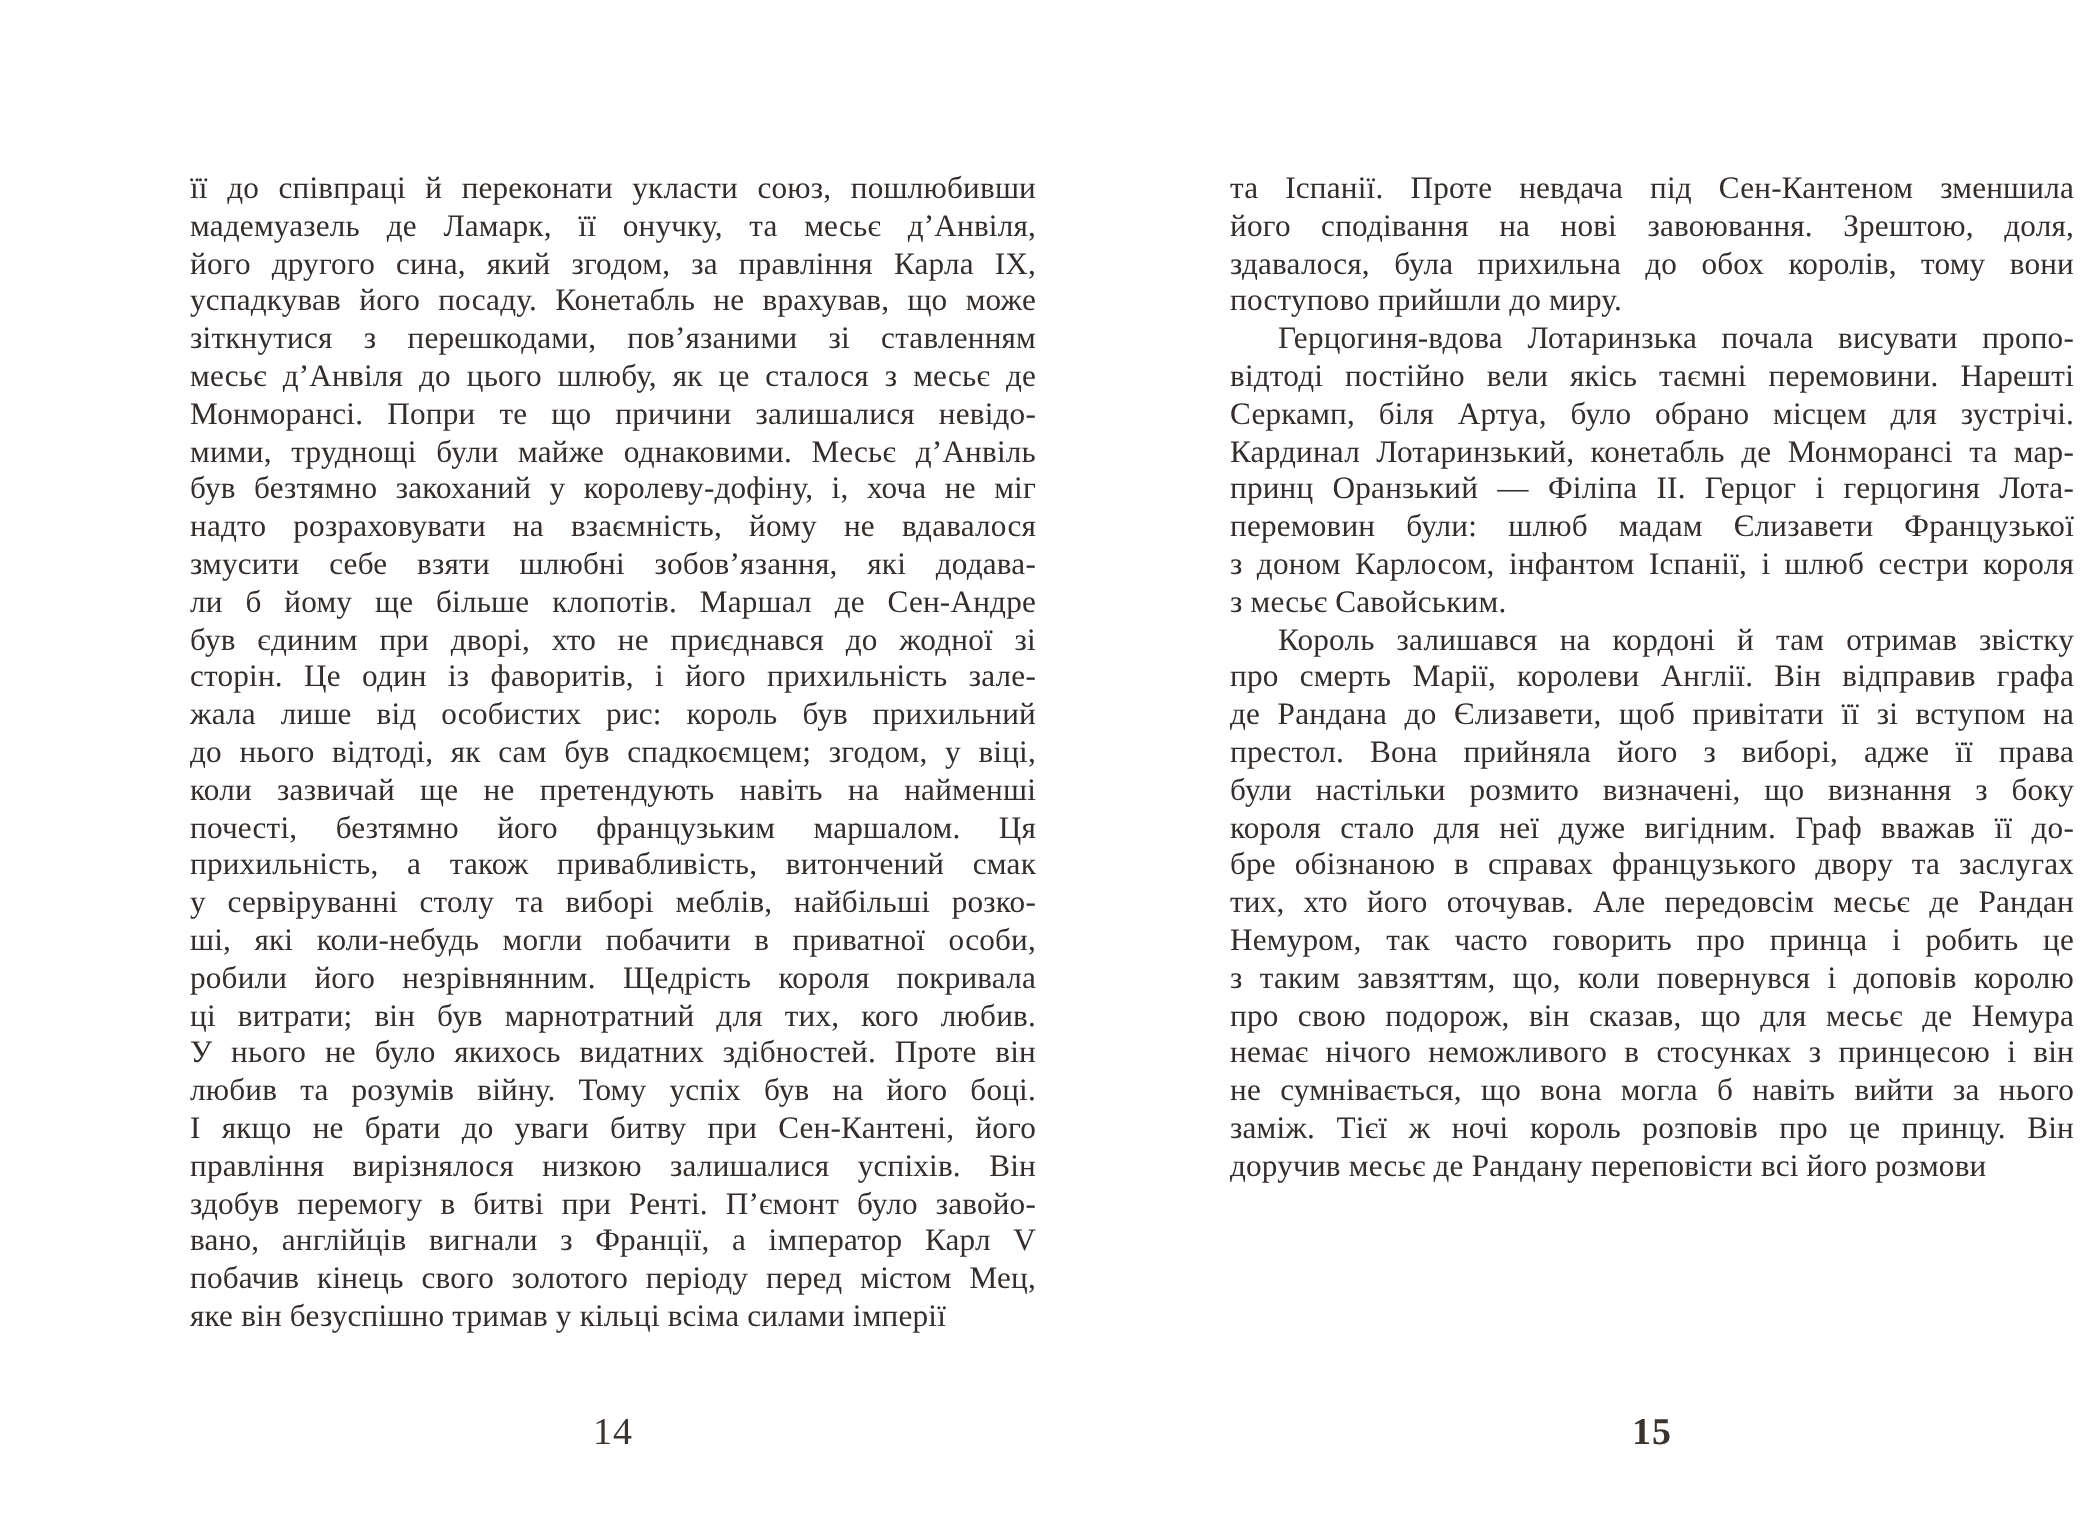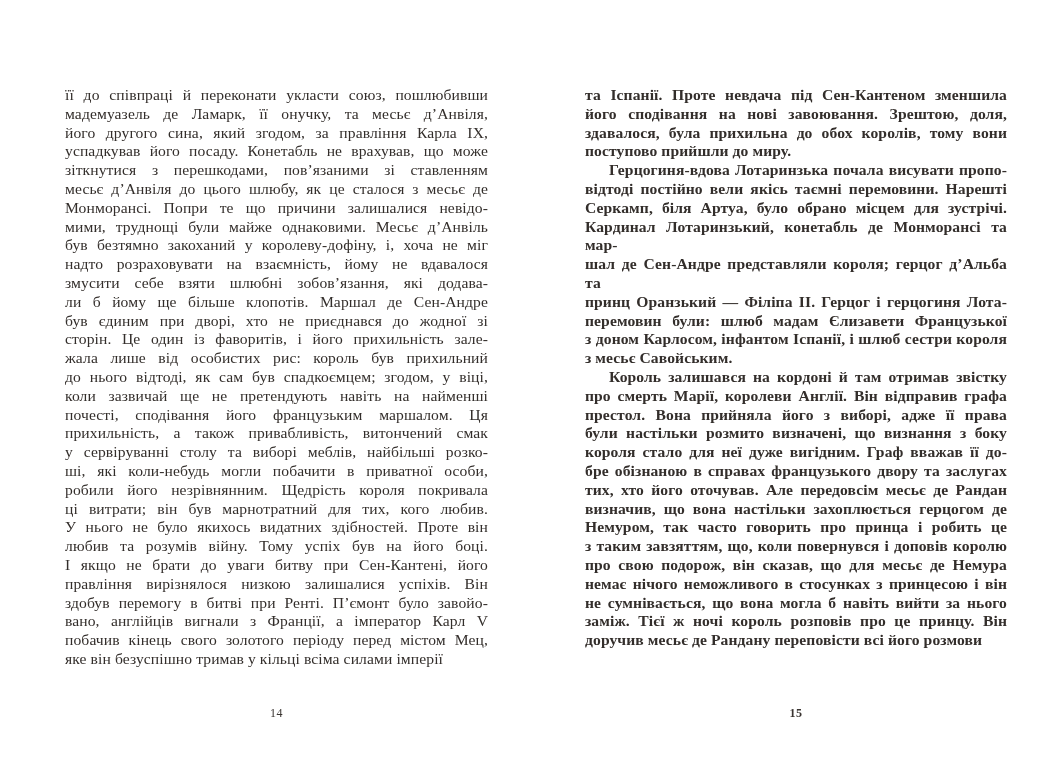--- a/index.html
+++ b/index.html
@@ -8,47 +8,47 @@
     background: #ffffff;
     font-family: "Liberation Serif", "DejaVu Serif", serif;
     overflow: hidden;
   }
   .spread {
     position: relative;
     width: 1050px; height: 761px;
     background: #ffffff;
     color: #332e2b;
   }
-  .page { position: absolute; top: 0; height: 761px; }
+  .page { position: absolute; top: 0; height: 761px; margin-left: 30px; }
   .page-left  { left: 0;   width: 525px; }
   .page-right { left: 525px; width: 525px; }
   .text-column {
     position: absolute;
     top: 86px;
   }
   .page-left  .text-column { left: 65px; width: 423px; }
-  .page-right .text-column { left: 60px; width: 422px; font-weight: bold; }
+  .page-right .text-column { left: 60px; width: 422px; }
   .line {
     font-size: 15.6px;
     line-height: 18.8px;
     text-align: justify;
     text-align-last: justify;
     white-space: normal;
     letter-spacing: 0.1px;
   }
   .line.para-end {
     text-align-last: left;
   }
   .line.indent {
     text-indent: 24px;
   }
   .page-number {
     position: absolute;
     top: 706px;
-    font-size: 12px;
+    font-size: 19px;
     letter-spacing: 0.5px;
     text-align: center;
     color: #3a3431;
   }
   .page-left  .page-number { left: 65px; width: 423px; }
   .page-right .page-number { left: 60px; width: 422px; font-weight: bold; }
 </style>
 </head>
 <body>
 
@@ -66,21 +66,21 @@
         <div class="line">мими, труднощі були майже однаковими. Месьє д’Анвіль</div>
         <div class="line">був безтямно закоханий у королеву-дофіну, і, хоча не міг</div>
         <div class="line">надто розраховувати на взаємність, йому не вдавалося</div>
         <div class="line">змусити себе взяти шлюбні зобов’язання, які додава-</div>
         <div class="line">ли б йому ще більше клопотів. Маршал де Сен-Андре</div>
         <div class="line">був єдиним при дворі, хто не приєднався до жодної зі</div>
         <div class="line">сторін. Це один із фаворитів, і його прихильність зале-</div>
         <div class="line">жала лише від особистих рис: король був прихильний</div>
         <div class="line">до нього відтоді, як сам був спадкоємцем; згодом, у віці,</div>
         <div class="line">коли зазвичай ще не претендують навіть на найменші</div>
-        <div class="line">почесті, сподівання його французьким маршалом. Ця</div>
+        <div class="line">почесті, безтямно його французьким маршалом. Ця</div>
         <div class="line">прихильність, а також привабливість, витончений смак</div>
         <div class="line">у сервіруванні столу та виборі меблів, найбільші розко-</div>
         <div class="line">ші, які коли-небудь могли побачити в приватної особи,</div>
         <div class="line">робили його незрівнянним. Щедрість короля покривала</div>
         <div class="line">ці витрати; він був марнотратний для тих, кого любив.</div>
         <div class="line">У нього не було якихось видатних здібностей. Проте він</div>
         <div class="line">любив та розумів війну. Тому успіх був на його боці.</div>
         <div class="line">І якщо не брати до уваги битву при Сен-Кантені, його</div>
         <div class="line">правління вирізнялося низкою залишалися успіхів. Він</div>
         <div class="line">здобув перемогу в битві при Ренті. П’ємонт було завойо-</div>
@@ -94,33 +94,32 @@
   <div class="page page-right">
     <div class="text-column">
         <div class="line">та Іспанії. Проте невдача під Сен-Кантеном зменшила</div>
         <div class="line">його сподівання на нові завоювання. Зрештою, доля,</div>
         <div class="line">здавалося, була прихильна до обох королів, тому вони</div>
         <div class="line para-end">поступово прийшли до миру.</div>
         <div class="line indent">Герцогиня-вдова Лотаринзька почала висувати пропо-</div>
         <div class="line">відтоді постійно вели якісь таємні перемовини. Нарешті</div>
         <div class="line">Серкамп, біля Артуа, було обрано місцем для зустрічі.</div>
         <div class="line">Кардинал Лотаринзький, конетабль де Монморансі та мар-</div>
-        <div class="line">шал де Сен-Андре представляли короля; герцог д’Альба та</div>
         <div class="line">принц Оранзький — Філіпа II. Герцог і герцогиня Лота-</div>
         <div class="line">перемовин були: шлюб мадам Єлизавети Французької</div>
         <div class="line">з доном Карлосом, інфантом Іспанії, і шлюб сестри короля</div>
         <div class="line para-end">з месьє Савойським.</div>
         <div class="line indent">Король залишався на кордоні й там отримав звістку</div>
         <div class="line">про смерть Марії, королеви Англії. Він відправив графа</div>
+        <div class="line">де Рандана до Єлизавети, щоб привітати її зі вступом на</div>
         <div class="line">престол. Вона прийняла його з виборі, адже її права</div>
         <div class="line">були настільки розмито визначені, що визнання з боку</div>
         <div class="line">короля стало для неї дуже вигідним. Граф вважав її до-</div>
         <div class="line">бре обізнаною в справах французького двору та заслугах</div>
         <div class="line">тих, хто його оточував. Але передовсім месьє де Рандан</div>
-        <div class="line">визначив, що вона настільки захоплюється герцогом де</div>
         <div class="line">Немуром, так часто говорить про принца і робить це</div>
         <div class="line">з таким завзяттям, що, коли повернувся і доповів королю</div>
         <div class="line">про свою подорож, він сказав, що для месьє де Немура</div>
         <div class="line">немає нічого неможливого в стосунках з принцесою і він</div>
         <div class="line">не сумнівається, що вона могла б навіть вийти за нього</div>
         <div class="line">заміж. Тієї ж ночі король розповів про це принцу. Він</div>
         <div class="line para-end">доручив месьє де Рандану переповісти всі його розмови</div>
       </div>
     <div class="page-number">15</div>
   </div>

